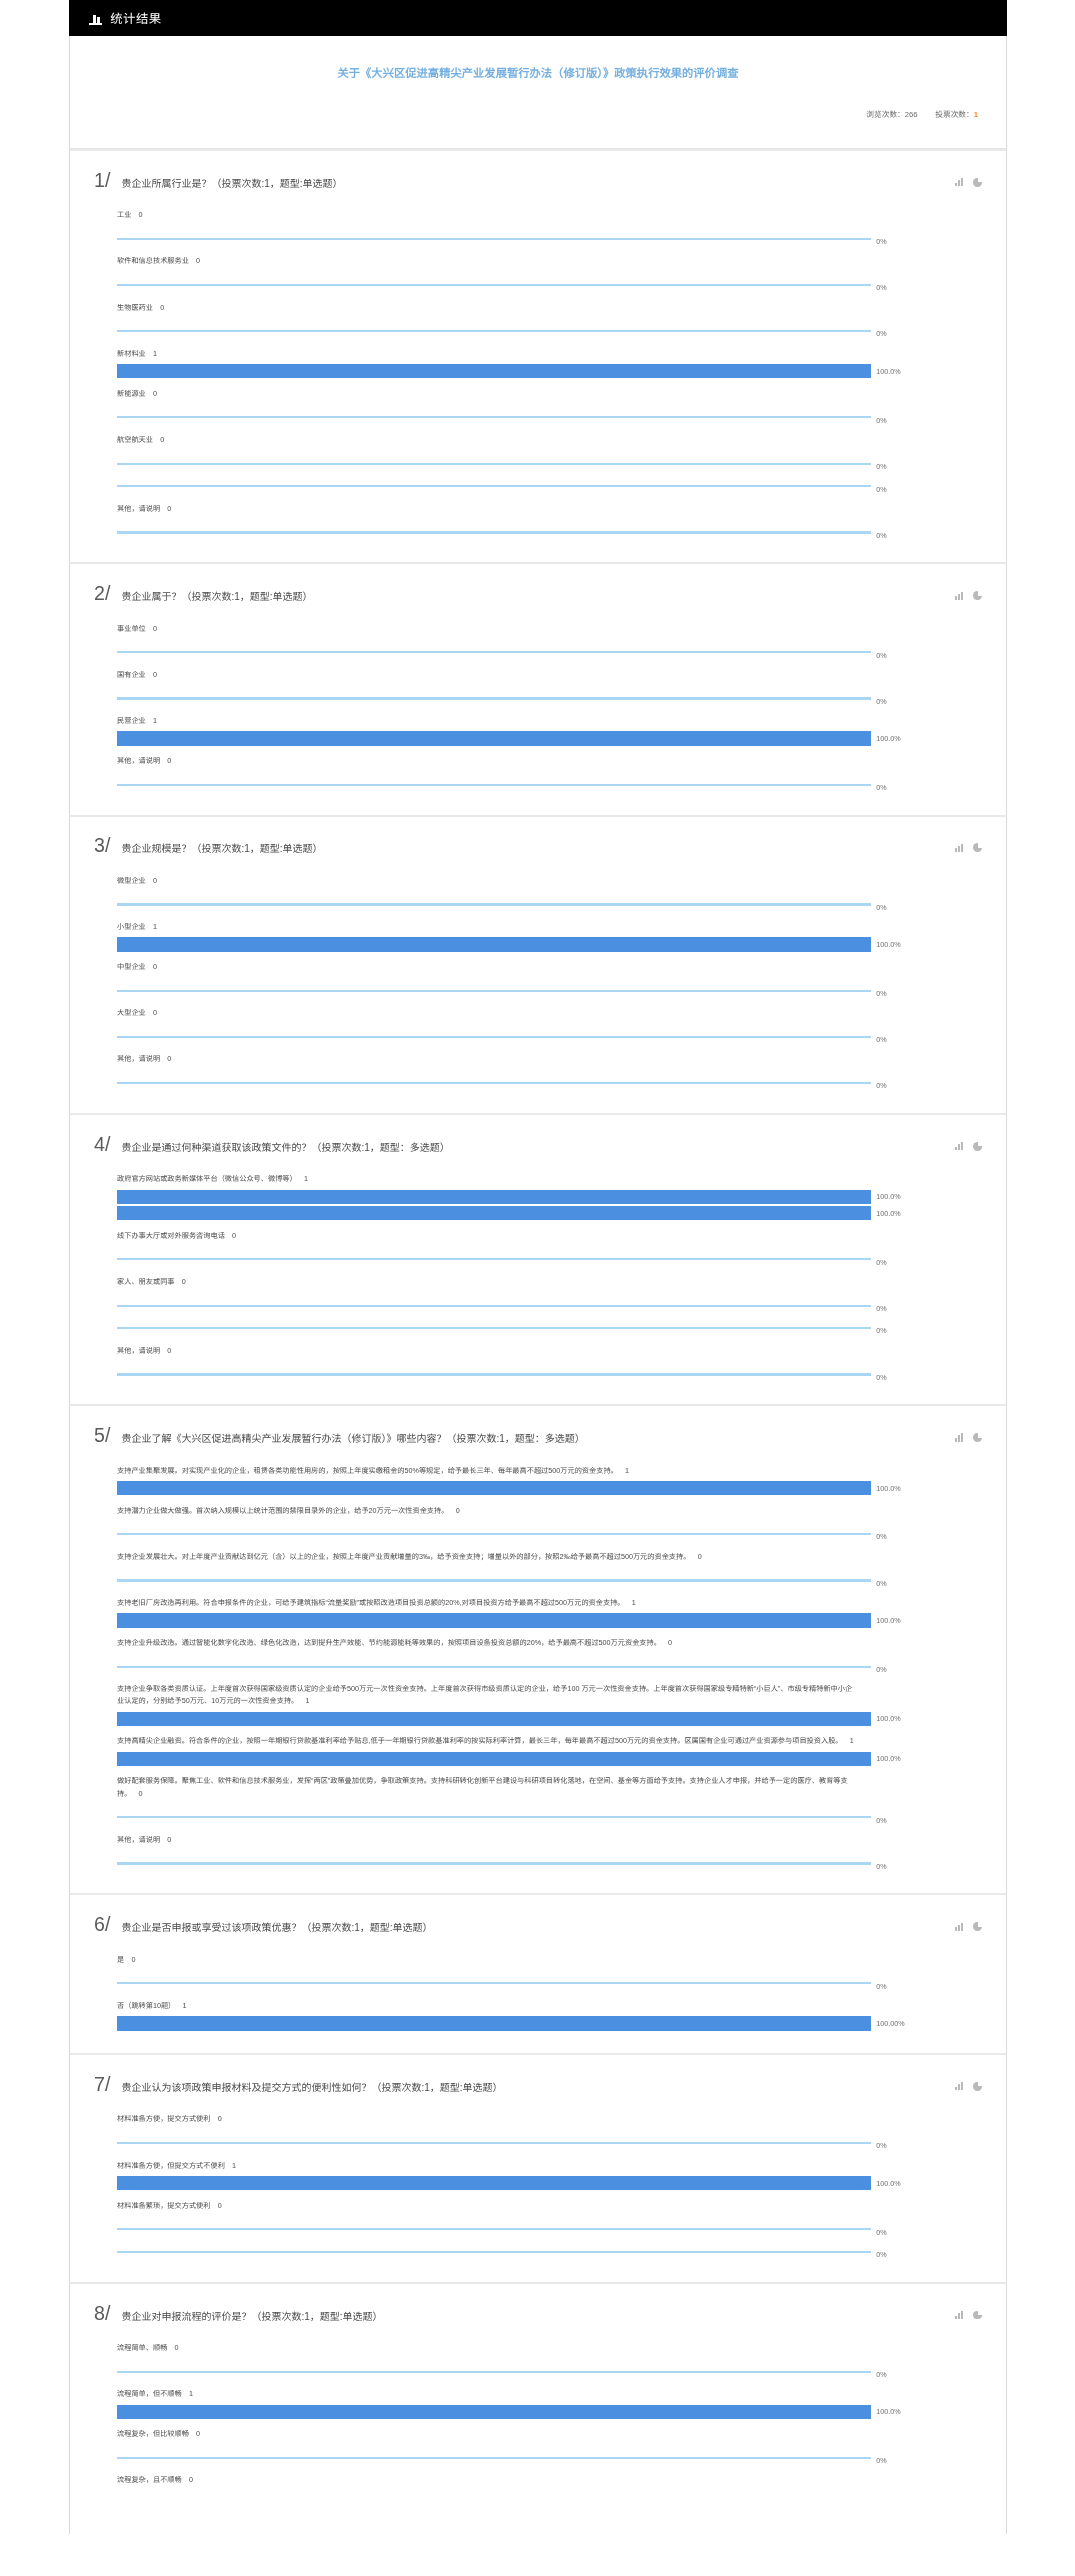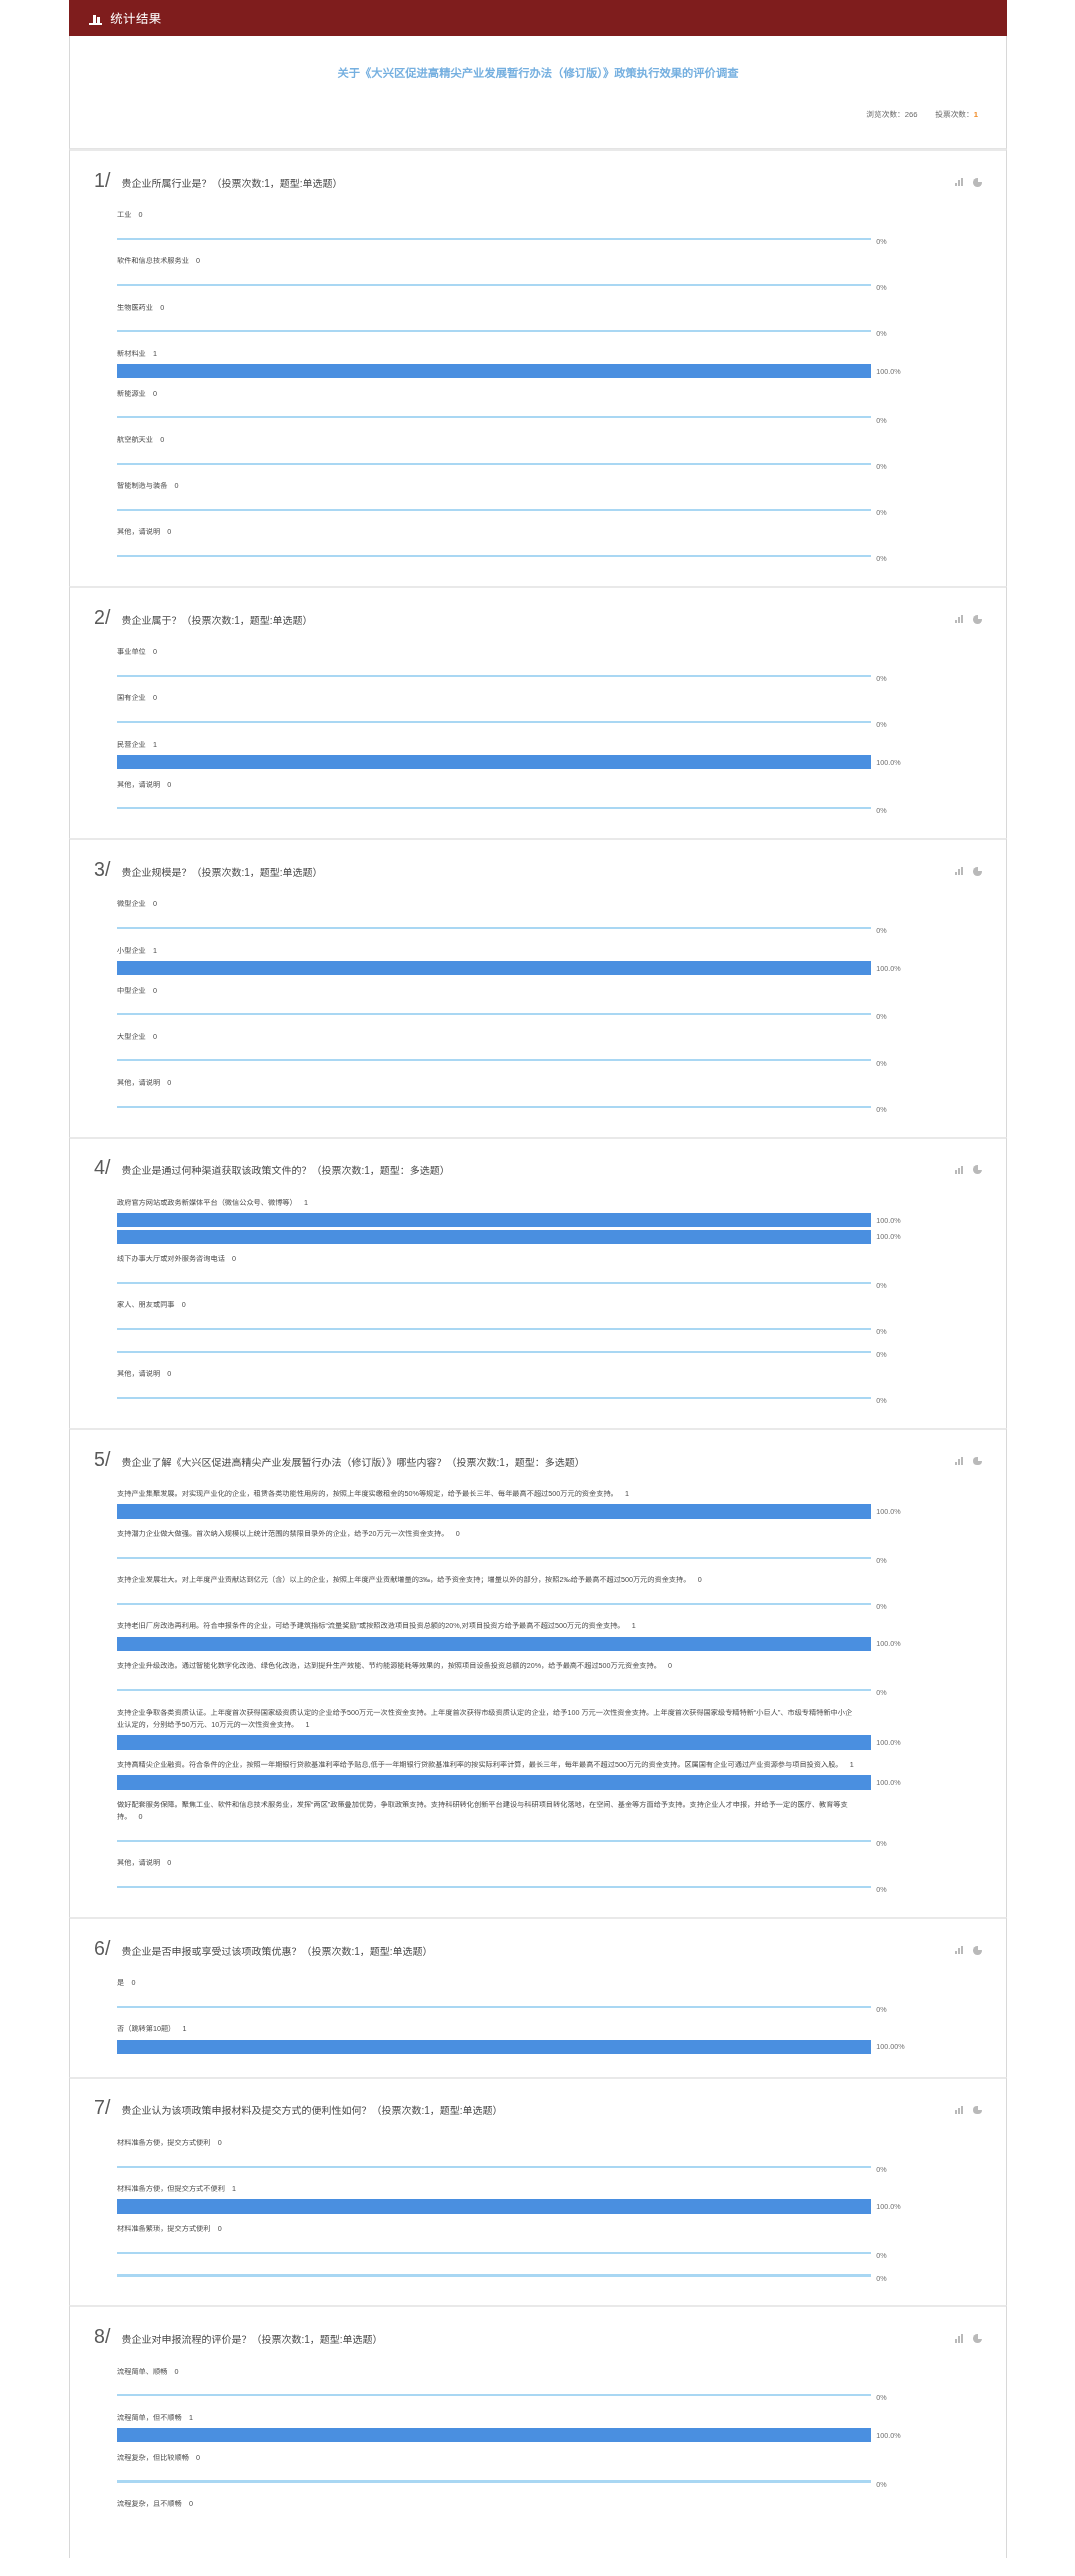--- a/index.html
+++ b/index.html
@@ -11,21 +11,21 @@
   }
   body { width: 1076px; }
 
   .page { width: 1076px; margin: 0 auto; }
 
   
   .app-header {
     margin-left: 69px;
     margin-right: 69px;
     height: 36px;
-    background: #7f1d1d;
+    background: #000000;
     display: flex;
     align-items: center;
     padding-left: 19.6px;
   }
   .app-header .bar-icon {
     width: 14.4px; height: 13.4px;
     position: relative;
     margin-right: 7.2px;
   }
   .app-header .bar-icon i {
@@ -242,21 +242,20 @@
           <div class="opt zero">
             <div class="opt-label"><span>航空航天业</span><span class="cnt">0</span></div>
             <div class="opt-barline">
               <div class="opt-track">
                 <div class="opt-fill zero"></div>
               </div>
               <div class="opt-pct">0%</div>
             </div>
           </div>
           <div class="opt zero">
-            <div class="opt-label"><span>智能制造与装备</span><span class="cnt">0</span></div>
             <div class="opt-barline">
               <div class="opt-track">
                 <div class="opt-fill zero"></div>
               </div>
               <div class="opt-pct">0%</div>
             </div>
           </div>
           <div class="opt zero">
             <div class="opt-label"><span>其他，请说明</span><span class="cnt">0</span></div>
             <div class="opt-barline">

